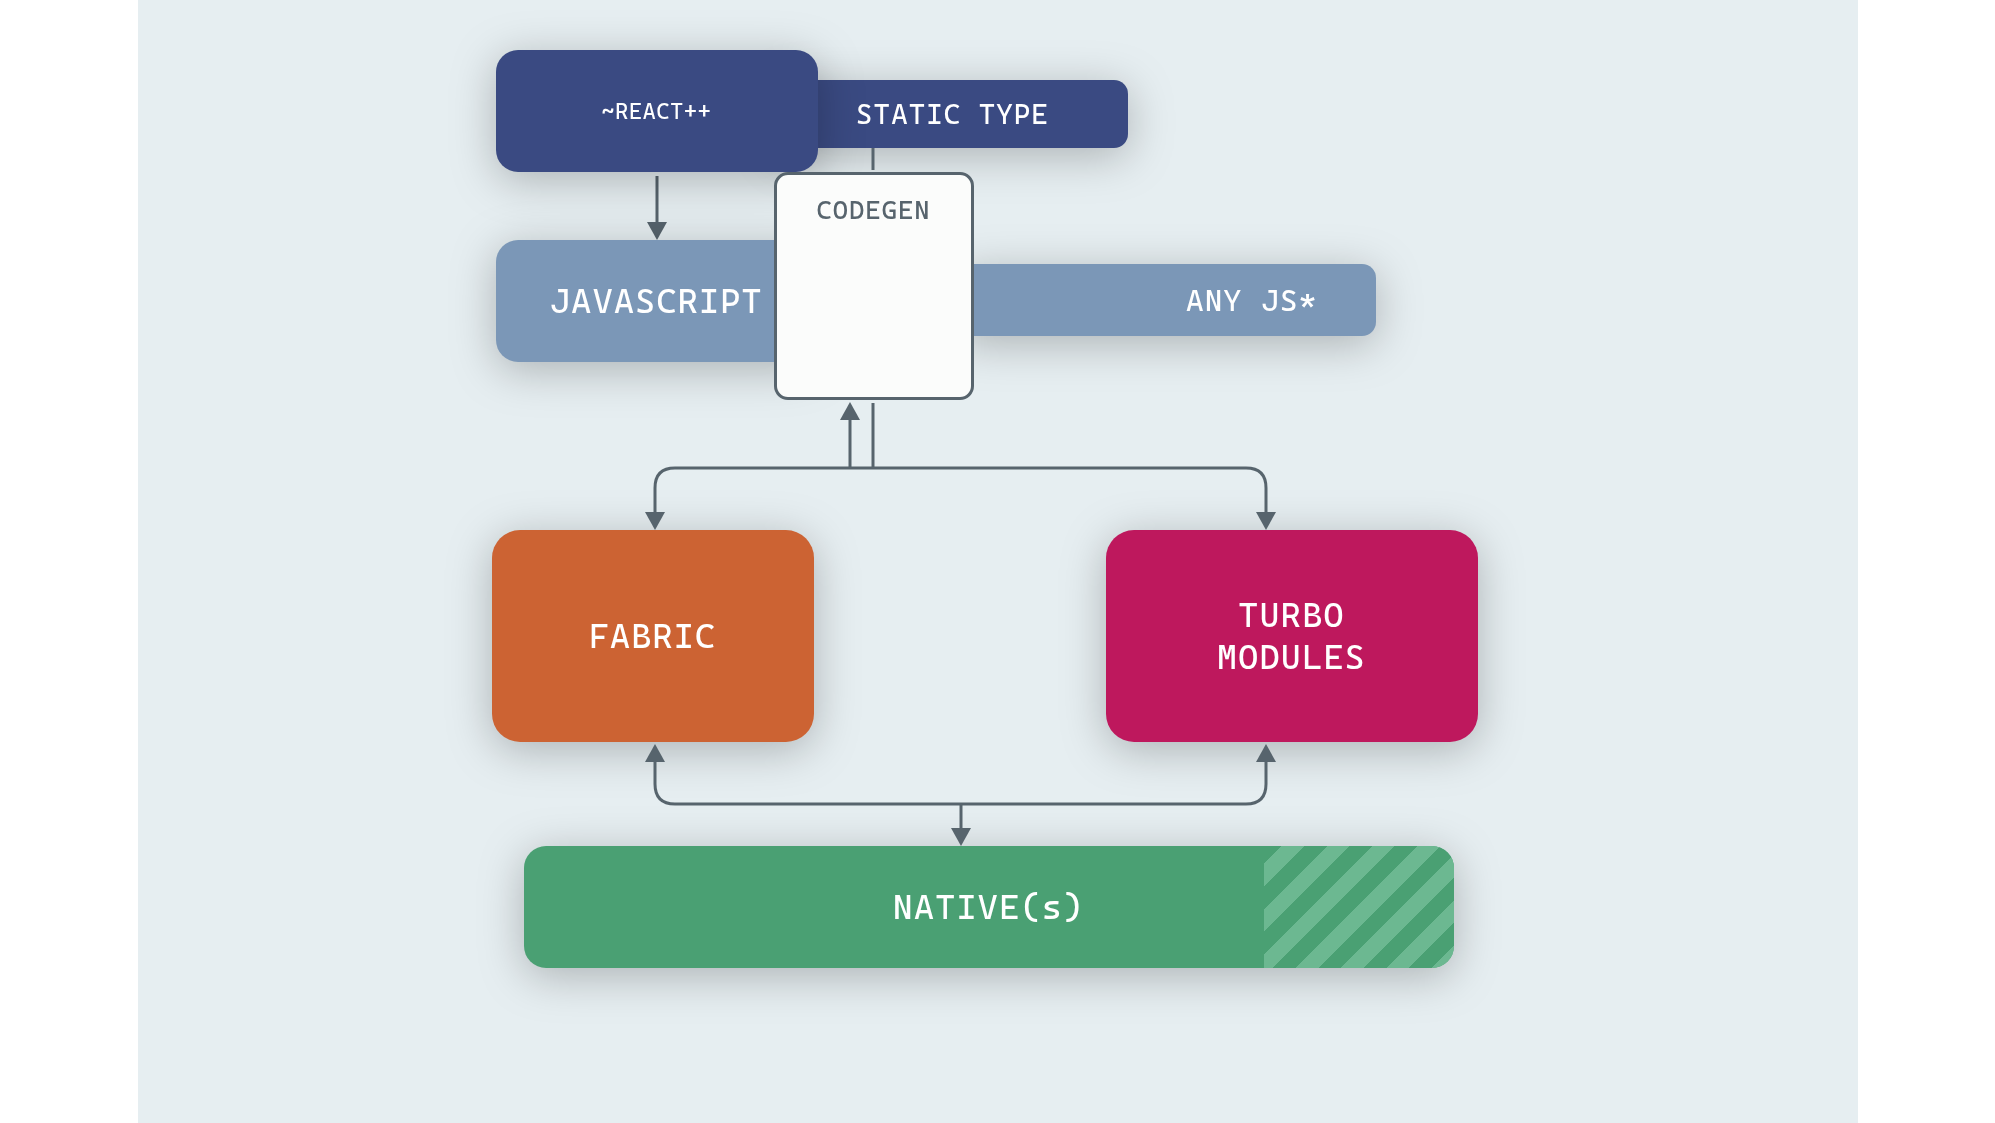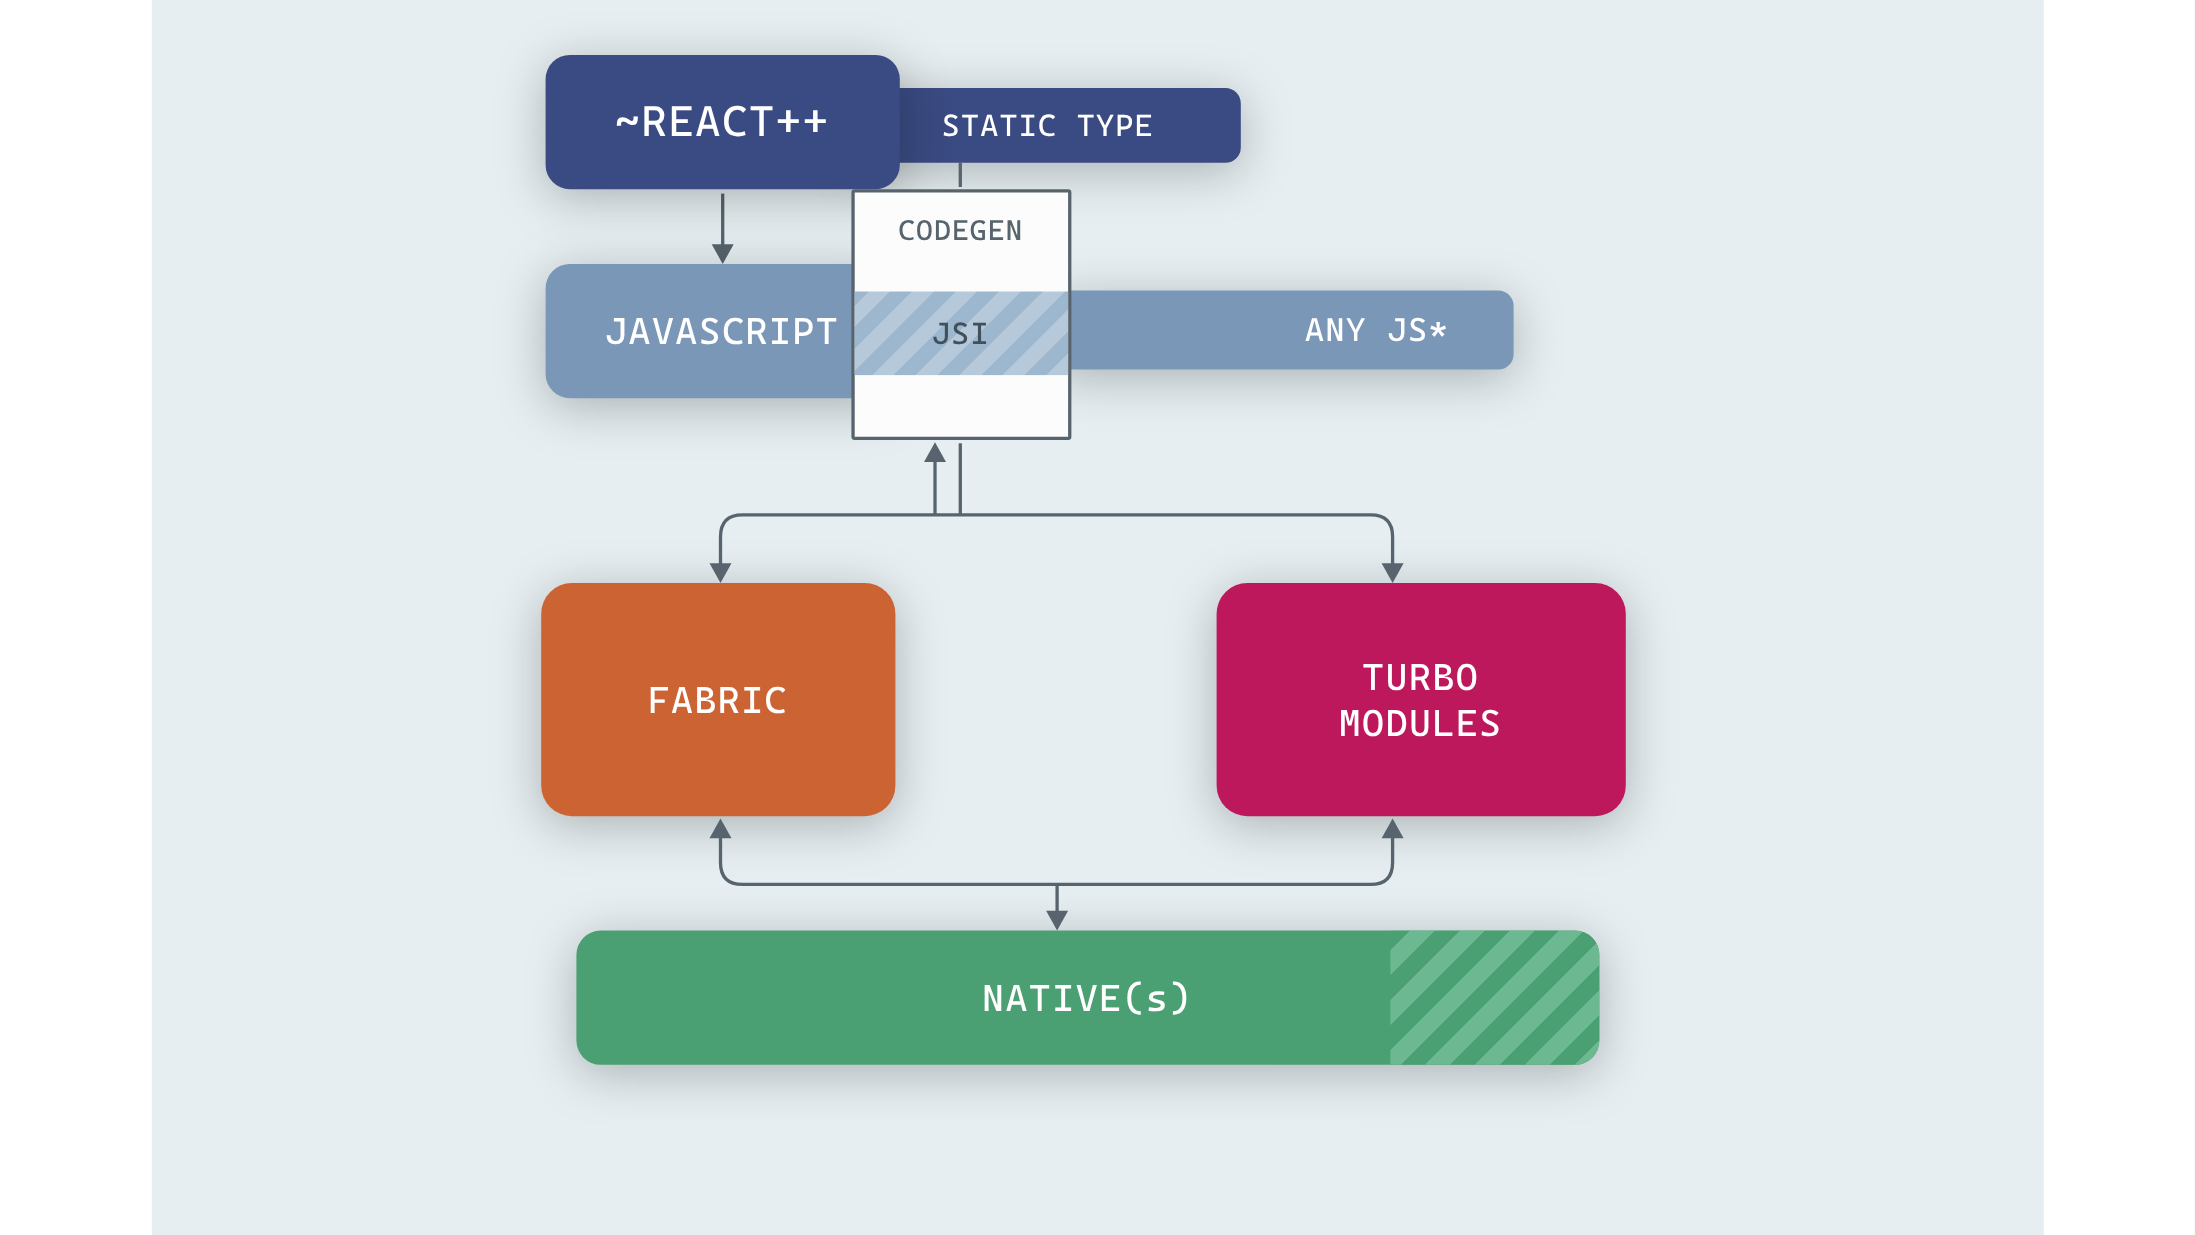--- a/index.html
+++ b/index.html
@@ -42,21 +42,21 @@
   }
   .shadow {
     filter: drop-shadow(0 8px 22px rgba(0,0,0,0.25));
   }
 
   
   .react-pp {
     left: 358px; top: 50px;
     width: 322px; height: 122px;
     background: #3a4a82;
-    font-size: 39px;
+    font-size: 22px;
     z-index: 6;
   }
 
   
   .static-type {
     left: 640px; top: 80px;
     width: 350px; height: 68px;
     background: #3a4a82;
     font-size: 28px;
     border-radius: 14px;
@@ -82,21 +82,21 @@
     z-index: 2;
     justify-content: flex-end;
     padding-right: 58px;
   }
 
   
   .codegen {
     left: 636px; top: 172px;
     width: 200px;
     height: 228px;
-    border-radius: 3px;
+    border-radius: 14px;
     background: #fbfcfb;
     border: 3px solid #57646d;
     color: #57646d;
     font-size: 26px;
     z-index: 10;
     display: block;
     padding: 0;
   }
   .codegen-label {
     position: absolute;
@@ -200,23 +200,20 @@
 
     <div class="box static-type shadow">
       <span>STATIC TYPE</span>
     </div>
     <div class="box any-js shadow">
       <span>ANY JS*</span>
     </div>
 
     <div class="box codegen">
       <div class="codegen-label">CODEGEN</div>
-      <div class="jsi-band">
-        <span>JSI</span>
-      </div>
     </div>
 
     <div class="box fabric shadow">
       <span>FABRIC</span>
     </div>
     <div class="box turbo shadow">
       <span>TURBO
 MODULES</span>
     </div>
 

